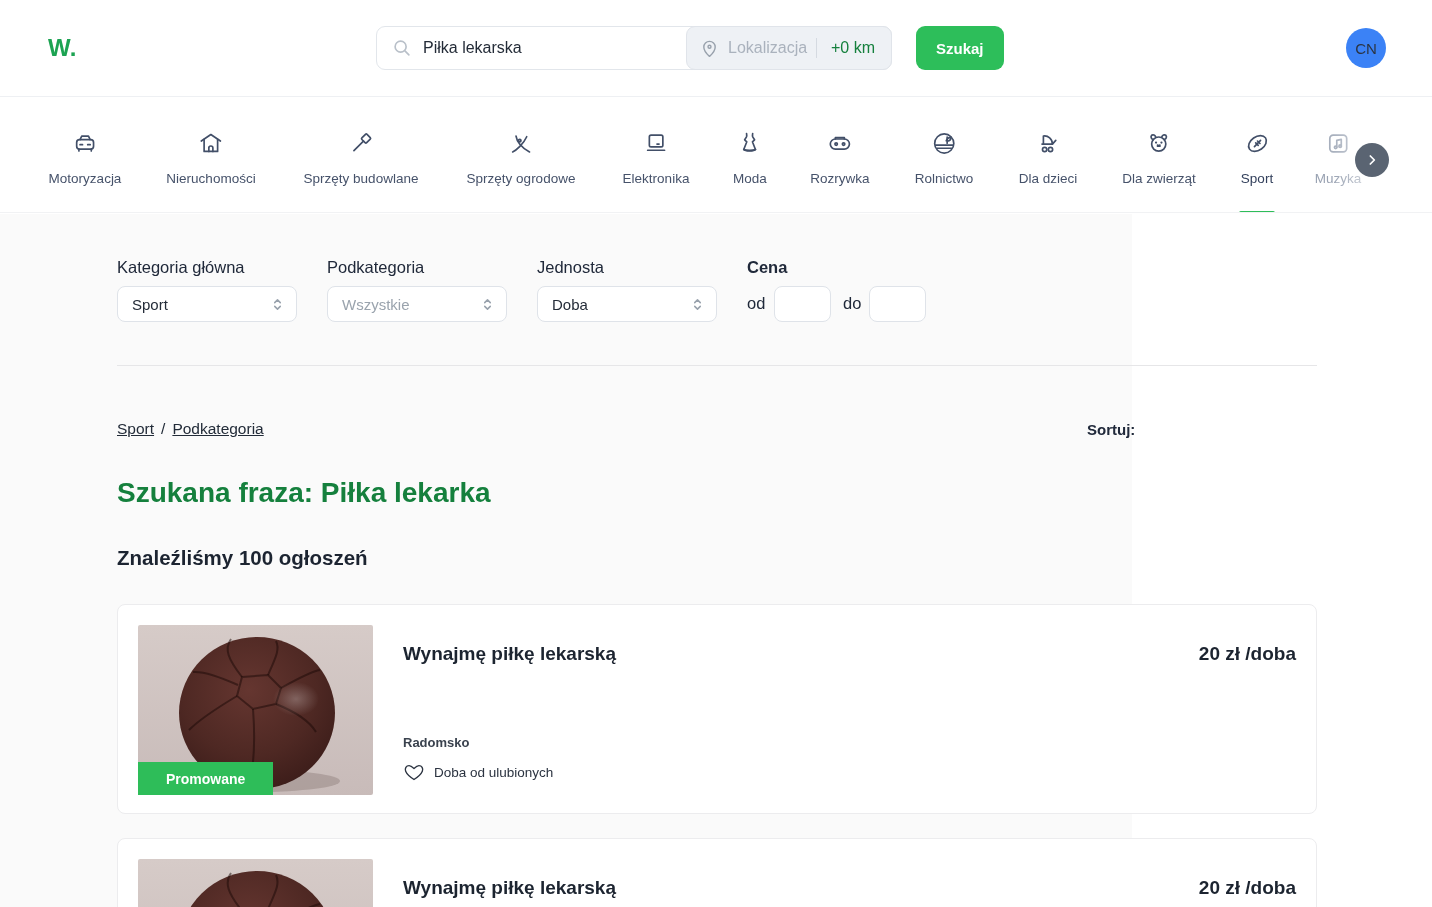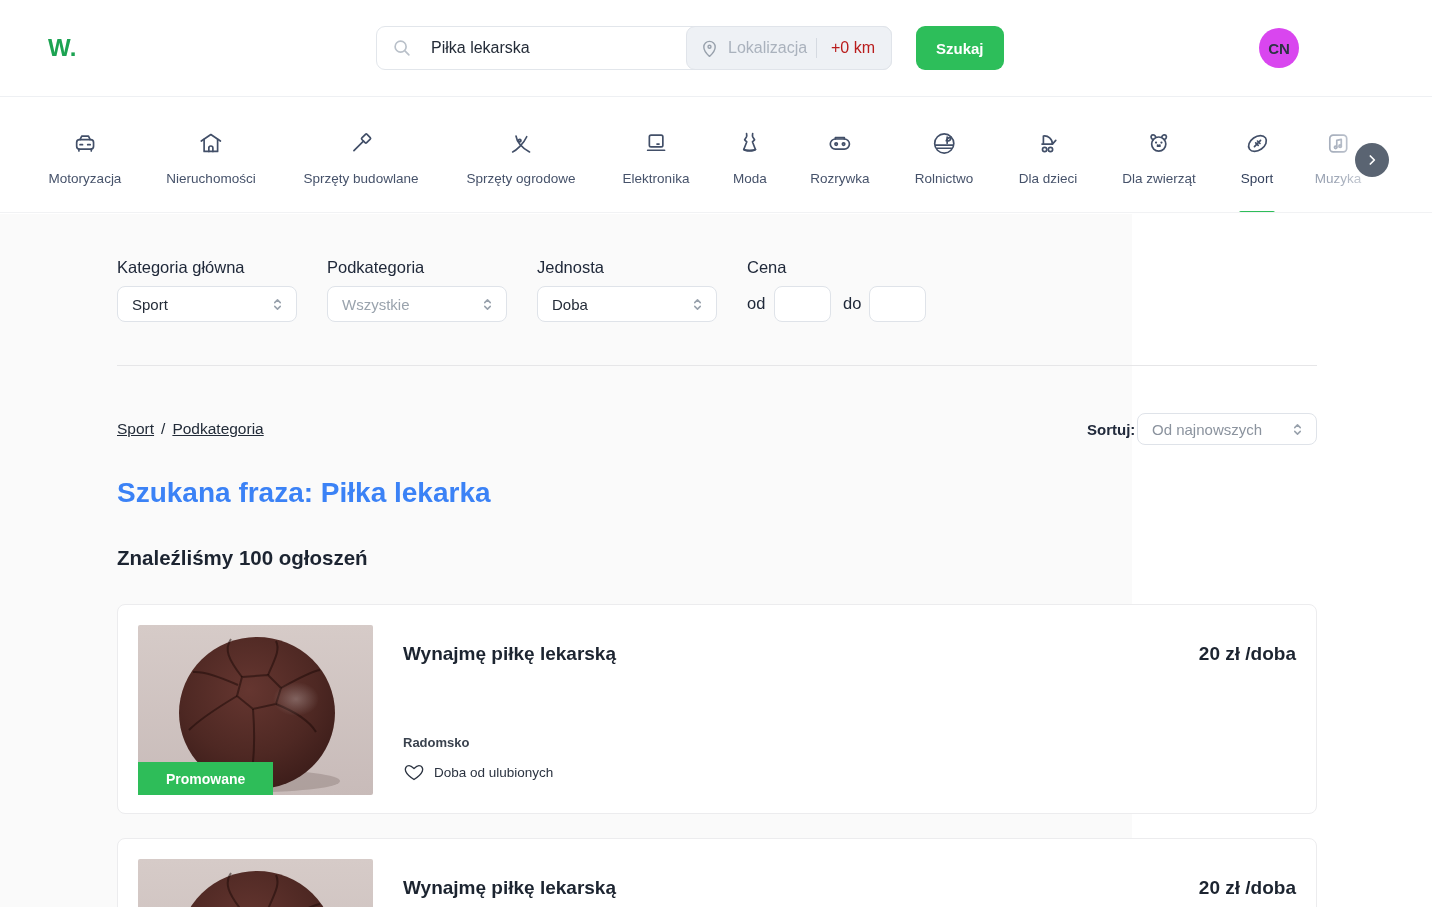--- a/index.html
+++ b/index.html
@@ -7,38 +7,38 @@
     font-family:"Liberation Sans", sans-serif; color:#1f2733; }
   #app { position:relative; width:1432px; height:907px; }
 
   
   .header { position:absolute; left:0; top:0; width:1432px; height:97px;
     background:#fff; border-bottom:1px solid #eef0f3; z-index:5; }
   .logo { position:absolute; left:48px; top:34px; font-size:24px; font-weight:800;
     color:#1ca352; letter-spacing:.5px; cursor:pointer; }
   .searchbar { position:absolute; left:376px; top:26px; height:44px; display:flex; }
   .search-field { width:516px; height:44px; border:1px solid #e2e6eb; border-radius:9px;
-    background:#fff; display:flex; align-items:center; position:relative;gap:8px; }
+    background:#fff; display:flex; align-items:center; position:relative; }
   .search-field .mag { margin-left:14px; flex:0 0 auto; display:flex; }
   .search-input { border:none; outline:none; background:transparent; font-family:inherit;
     font-size:16px; color:#242c38; font-weight:500; padding:0 10px; width:270px; }
   .loc-box { position:absolute; right:-1px; top:-1px; height:44px; width:206px;
     background:#eef1f5; border:1px solid #e0e4ea; border-radius:9px;
     display:flex; align-items:center; padding:0 12px; }
   .loc-input { border:none; outline:none; background:transparent; font-family:inherit;
     font-size:16px; color:#6d7682; width:96px; padding:0 8px; }
   .loc-input::placeholder { color:#aab2bd; }
   .loc-sep { width:1px; height:20px; background:#d5dae1; margin:0 6px 0 0; }
-  .loc-radius { font-size:16px; color:#b91c1c; padding-left:8px; white-space:nowrap; }
+  .loc-radius { font-size:16px; color:#15803d; padding-left:8px; white-space:nowrap; }
   .search-btn { margin-left:24px; height:44px; padding:0 20px; background:#2dbe5a;
     border:none; border-radius:9px; color:#fff; font-family:inherit; font-size:15px;
     font-weight:700; cursor:pointer; }
-  .avatar { position:absolute; left:1259px; top:28px; width:40px; height:40px;
-    border-radius:50%; background:#d946ef; display:flex; align-items:center;
-    justify-content:center; font-size:15px; font-weight:700; color:#2b3442; cursor:pointer; }
+  .avatar { position:absolute; left:1346px; top:28px; width:40px; height:40px;
+    border-radius:50%; background:#3b82f6; display:flex; align-items:center;
+    justify-content:center; font-size:15px; font-weight:400; color:#2b3442; cursor:pointer; }
 
   
   .catnav { position:absolute; left:0; top:97px; width:1432px; height:116px;
     background:#fff; border-bottom:1px solid #f1f2f4; overflow:hidden; }
   .nav-item { position:absolute; top:33px; transform:translateX(-50%);
     display:flex; flex-direction:column; align-items:center; gap:10px;
     color:#46526a; cursor:pointer; white-space:nowrap; }
   .nav-item svg { width:27px; height:27px; stroke:#424f68; fill:none;
     stroke-width:1.5; stroke-linecap:round; stroke-linejoin:round; }
   .nav-item .lbl { font-size:13.5px; }
@@ -78,21 +78,21 @@
   .crumbs a { color:#222b38; text-decoration:underline; cursor:pointer; }
   .crumbs .sep { margin:0 7px; }
   .sort-label { position:absolute; top:207px; left:1087px; font-size:15px;
     font-weight:700; color:#20293a; }
   .sort-select { position:absolute; left:1137px; top:199px; width:180px; height:32px;
     background:#fff; border:1px solid #dfe3e9; border-radius:8px; display:flex;
     align-items:center; padding:0 12px 0 14px; font-size:15px; color:#8b939e; cursor:pointer; }
   .sort-select .val { flex:1; }
 
   .h1 { position:absolute; left:117px; top:263px; font-size:28px; font-weight:700;
-    color:#3b82f6; }
+    color:#15803d; }
   .h2 { position:absolute; left:117px; top:332px; font-size:20.5px; font-weight:700;
     color:#1c2431; }
 
   .card { position:absolute; left:117px; width:1200px; height:210px; background:#fff;
     border:1px solid #ececee; border-radius:8px; cursor:pointer; }
   .card.c1 { top:390px; }
   .card.c2 { top:624px; }
   .card .thumb { position:absolute; left:20px; top:20px; width:235px; height:170px;
     border-radius:2px; overflow:hidden; }
   .card .thumb svg { display:block; }
@@ -283,21 +283,21 @@
           </svg>
       </span>
     </button>
   </div>
 
   <div class="main">
 
     <div class="flabel" style="left:117px; top:44px;">Kategoria główna</div>
     <div class="flabel" style="left:327px; top:44px;">Podkategoria</div>
     <div class="flabel" style="left:537px; top:44px;">Jednosta</div>
-    <div class="flabel" style="left:747px; top:44px;">Cena</div>
+    <div class="flabel" style="left:747px; top:44px;font-weight:bold;">Cena</div>
 
     <div class="fselect" style="left:117px; top:72px;">
       <span class="val">Sport</span>
       <span style="display:flex;">
         <svg viewBox="0 0 14 16">
             <path d="M4 6l3-3 3 3M4 10l3 3 3-3"></path>
           </svg>
         </span>
     </div>
     <div class="fselect" style="left:327px; top:72px;">
@@ -321,28 +321,20 @@
     <input class="price-inp" style="left: 774px; top: 72px;">
     <div class="flabel" style="left:843px; top:80px;">do</div>
     <input class="price-inp" style="left: 869px; top: 72px;">
 
     <div class="divider"></div>
 
     <div class="crumbs">
       <a>Sport</a><span class="sep">/</span><a>Podkategoria</a>
     </div>
     <div class="sort-label">Sortuj:</div>
-    <div class="sort-select">
-      <span class="val">Od najnowszych</span>
-      <span style="display:flex;">
-        <svg viewBox="0 0 14 16">
-            <path d="M4 6l3-3 3 3M4 10l3 3 3-3"></path>
-          </svg>
-        </span>
-    </div>
 
     <div class="h1">Szukana fraza: Piłka lekarka</div>
     <div class="h2">Znaleźliśmy 100 ogłoszeń</div>
 
     <div class="card c1">
       <div class="thumb">
         <svg width="235" height="170" viewBox="0 0 235 170">
           <defs>
             <linearGradient id="bg1" x1="0" y1="0" x2="0" y2="1">
               <stop offset="0" stop-color="#d6cbc8"></stop>

